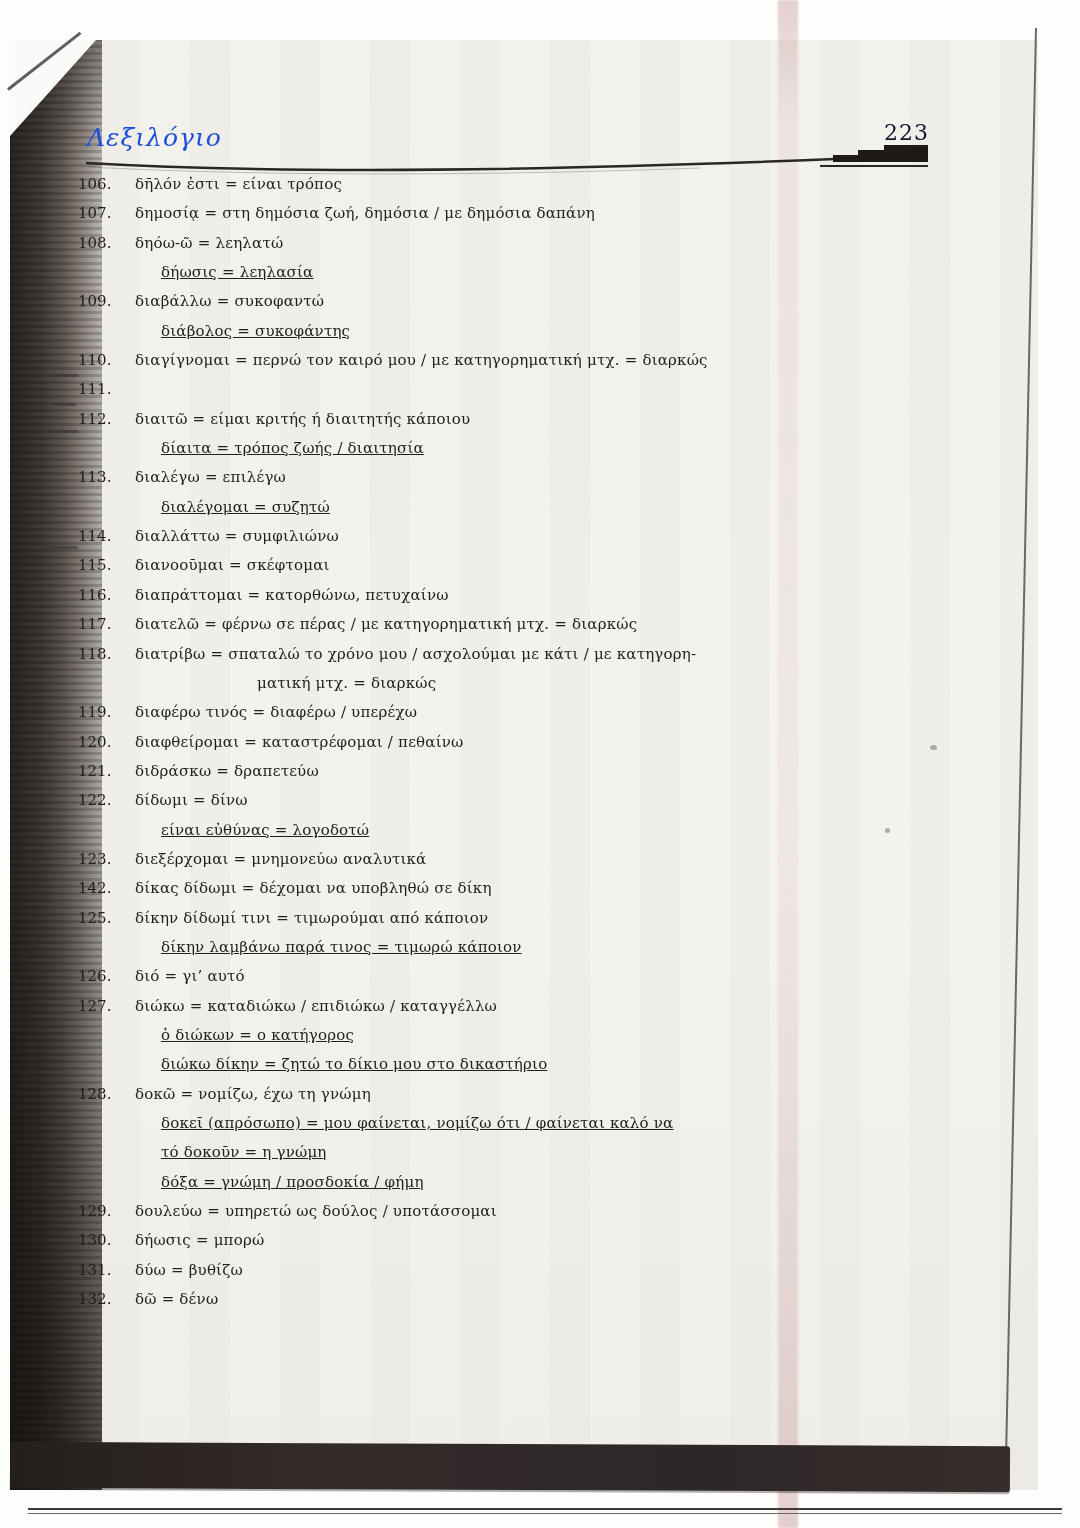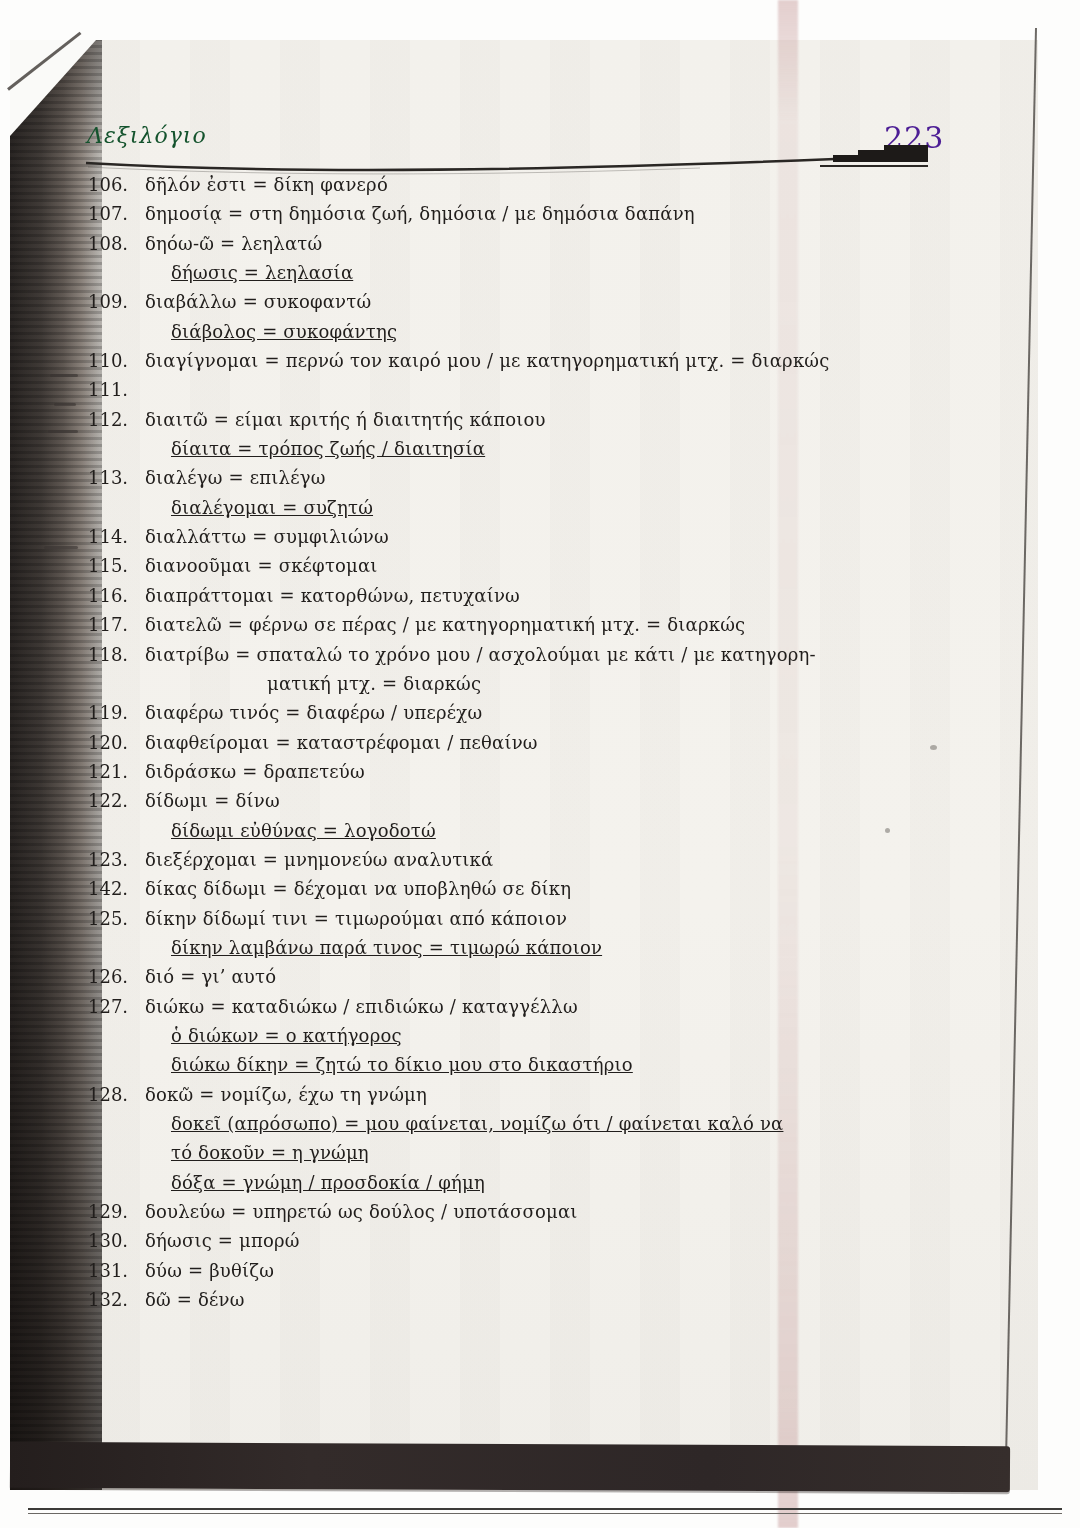--- a/index.html
+++ b/index.html
@@ -37,35 +37,35 @@
     background:linear-gradient(180deg,
       rgba(196,150,150,0.45) 0%,rgba(205,170,170,0.18) 8%,
       rgba(205,170,170,0.14) 55%,rgba(190,140,140,0.30) 92%,rgba(190,140,140,0.42) 100%);
     filter:blur(1px);
   }
   
   .edge-svg,.rule-svg{position:absolute;left:0;top:0;width:1080px;height:1528px;pointer-events:none;}
   
   .hdr-title{
     position:absolute;left:87px;top:123px;
-    font-style:italic;font-size:22px;color:#14532d;letter-spacing:1px;
+    font-style:italic;font-size:25px;color:#1d4ed8;letter-spacing:1px;
   }
   .page-num{
     position:absolute;left:884px;top:120px;
-    font-size:30px;color:#4c1d95;letter-spacing:1px;
+    font-size:22px;color:#0f172a;letter-spacing:1px;
   }
   .bar{position:absolute;background:#1d1a18;}
   .bar1{left:833px;top:155px;width:95px;height:7px;}
   .bar2{left:858px;top:150px;width:70px;height:5px;}
   .bar3{left:884px;top:145px;width:44px;height:5px;}
   .bar-under{left:820px;top:165px;width:108px;height:2px;background:#2a2724;}
   
   .list{
-    position:absolute;left:88px;top:170px;width:970px;
-    font-size:18px;color:#211e1c;
+    position:absolute;left:78px;top:170px;width:970px;
+    font-size:15px;color:#211e1c;
   }
   .row{display:flex;height:29.35px;line-height:29.35px;white-space:nowrap;}
   .num{width:57px;flex:0 0 57px;}
   .txt{letter-spacing:0.2px;}
   .ind1{padding-left:26px;text-decoration:underline;}
   .ind2{padding-left:122px;text-align:center;}
   
   .dash{position:absolute;height:3px;background:rgba(55,50,48,0.55);border-radius:2px;}
   
   .bottom-band{
@@ -97,21 +97,21 @@
   <path d="M 88 167 C 300 178, 540 174, 700 168" stroke="#2a2724" stroke-width="0.8" fill="none" opacity="0.35"></path>
 </svg>
 <div class="bar bar1"></div>
 <div class="bar bar2"></div>
 <div class="bar bar3"></div>
 <div class="bar bar-under"></div>
 
 <div class="list">
     <div class="row">
       <span class="num">106.</span>
-      <span class="txt ind0">δῆλόν ἐστι = δίκη φανερό</span>
+      <span class="txt ind0">δῆλόν ἐστι = είναι τρόπος</span>
     </div>
     <div class="row">
       <span class="num">107.</span>
       <span class="txt ind0">δημοσίᾳ = στη δημόσια ζωή, δημόσια / με δημόσια δαπάνη</span>
     </div>
     <div class="row">
       <span class="num">108.</span>
       <span class="txt ind0">δηόω-ῶ = λεηλατώ</span>
     </div>
     <div class="row">
@@ -184,21 +184,21 @@
     <div class="row">
       <span class="num">121.</span>
       <span class="txt ind0">διδράσκω = δραπετεύω</span>
     </div>
     <div class="row">
       <span class="num">122.</span>
       <span class="txt ind0">δίδωμι = δίνω</span>
     </div>
     <div class="row">
       <span class="num"></span>
-      <span class="txt ind1">δίδωμι εὐθύνας = λογοδοτώ</span>
+      <span class="txt ind1">είναι εὐθύνας = λογοδοτώ</span>
     </div>
     <div class="row">
       <span class="num">123.</span>
       <span class="txt ind0">διεξέρχομαι = μνημονεύω αναλυτικά</span>
     </div>
     <div class="row">
       <span class="num">142.</span>
       <span class="txt ind0">δίκας δίδωμι = δέχομαι να υποβληθώ σε δίκη</span>
     </div>
     <div class="row">

